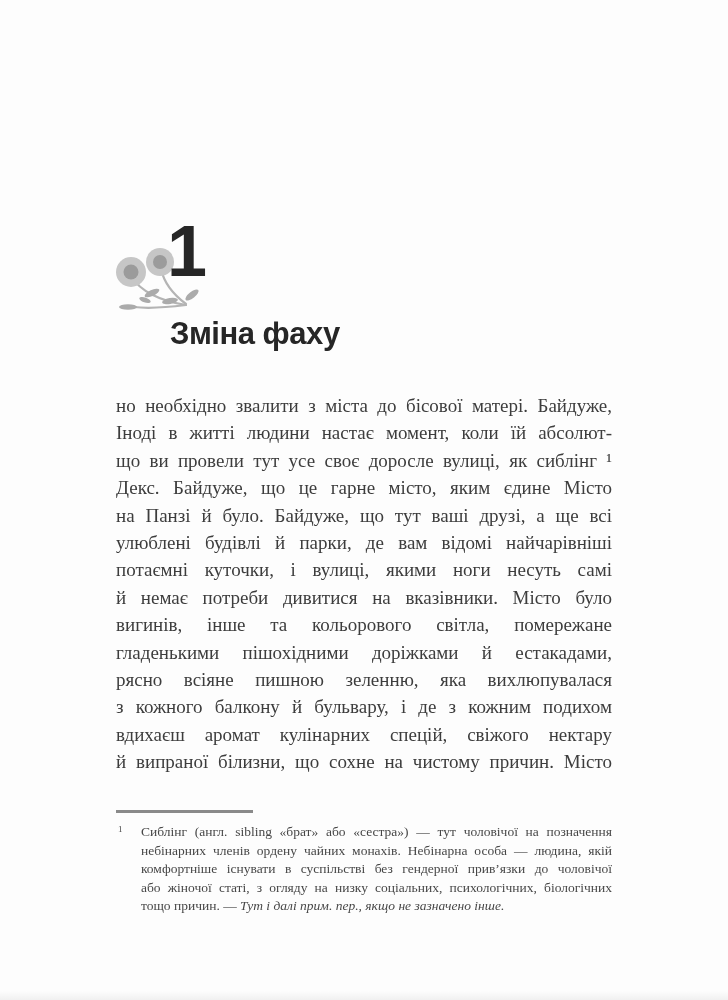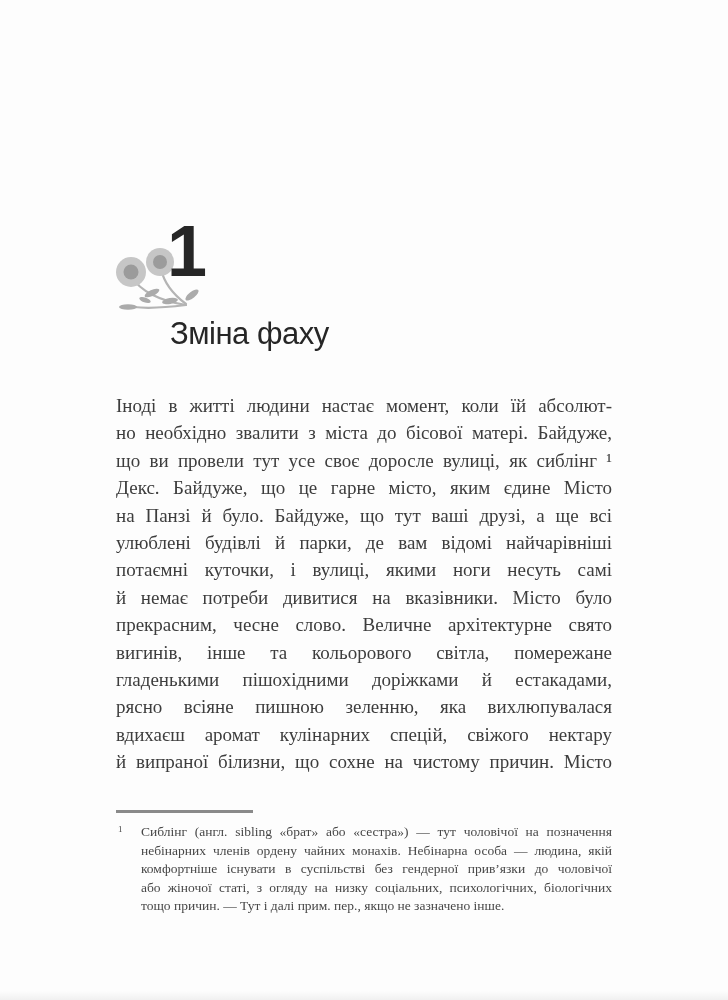--- a/index.html
+++ b/index.html
@@ -36,21 +36,21 @@
     line-height: 62px;
     color: #262626;
     letter-spacing: -2px;
   }
   .chapter-title {
     position: absolute;
     left: 170px;
     top: 316px;
     margin: 0;
     font-family: "Liberation Sans", sans-serif;
-    font-weight: 400;
+    font-weight: 700;
     font-size: 31px;
     letter-spacing: -0.5px;
     color: #262626;
     white-space: nowrap;
   }
   .body-paragraph {
     position: absolute;
     left: 116px;
     top: 392px;
     width: 496px;
@@ -95,20 +95,21 @@
     line-height: 18.6px;
     text-align: justify;
     text-align-last: justify;
     white-space: nowrap;
   }
   .fn-line:last-child {
     text-align: left;
     text-align-last: left;
   }
   .fn-line .it {
+    font-style: italic;
   }
   .bottom-edge {
     position: absolute;
     left: 0;
     right: 0;
     bottom: 0;
     height: 9px;
     background: linear-gradient(to bottom, rgba(0,0,0,0), rgba(0,0,0,0.05));
   }
 </style>
@@ -136,32 +137,32 @@
         <circle cx="19" cy="29" r="7.5" fill="#9b9b9b"></circle>
         <circle cx="48" cy="19" r="14" fill="#c6c6c6"></circle>
         <circle cx="48" cy="19" r="7" fill="#9b9b9b"></circle>
       </g>
     </svg>
     <div class="chapter-number">1</div>
     <h1 class="chapter-title">Зміна фаху</h1>
   </div>
 
   <div class="body-paragraph">
+      <div class="body-line">но необхідно звалити з міста до бісової матері. Байдуже,</div>
       <div class="body-line">Іноді в житті людини настає момент, коли їй абсолют-</div>
-      <div class="body-line">но необхідно звалити з міста до бісової матері. Байдуже,</div>
       <div class="body-line">що ви провели тут усе своє доросле вулиці, як сиблінг ¹</div>
       <div class="body-line">Декс. Байдуже, що це гарне місто, яким єдине Місто</div>
       <div class="body-line">на Панзі й було. Байдуже, що тут ваші друзі, а ще всі</div>
       <div class="body-line">улюблені будівлі й парки, де вам відомі найчарівніші</div>
       <div class="body-line">потаємні куточки, і вулиці, якими ноги несуть самі</div>
       <div class="body-line">й немає потреби дивитися на вказівники. Місто було</div>
-      <div class="body-line">прекрасним, чесне слово. Величне архітектурне свято</div>
       <div class="body-line">вигинів, інше та кольорового світла, помережане</div>
       <div class="body-line">гладенькими пішохідними доріжками й естакадами,</div>
       <div class="body-line">рясно всіяне пишною зеленню, яка вихлюпувалася</div>
+      <div class="body-line">з кожного балкону й бульвару, і де з кожним подихом</div>
       <div class="body-line">вдихаєш аромат кулінарних спецій, свіжого нектару</div>
       <div class="body-line">й випраної білизни, що сохне на чистому причин. Місто</div>
     </div>
 
   <div class="footnote-separator"></div>
 
   <div class="footnote">
     <span class="footnote-marker">1</span>
     <div class="footnote-lines">
         <div class="fn-line"><span>Сиблінг (англ. sibling «брат» або «сестра») — тут чоловічої на позначення</span></div>

